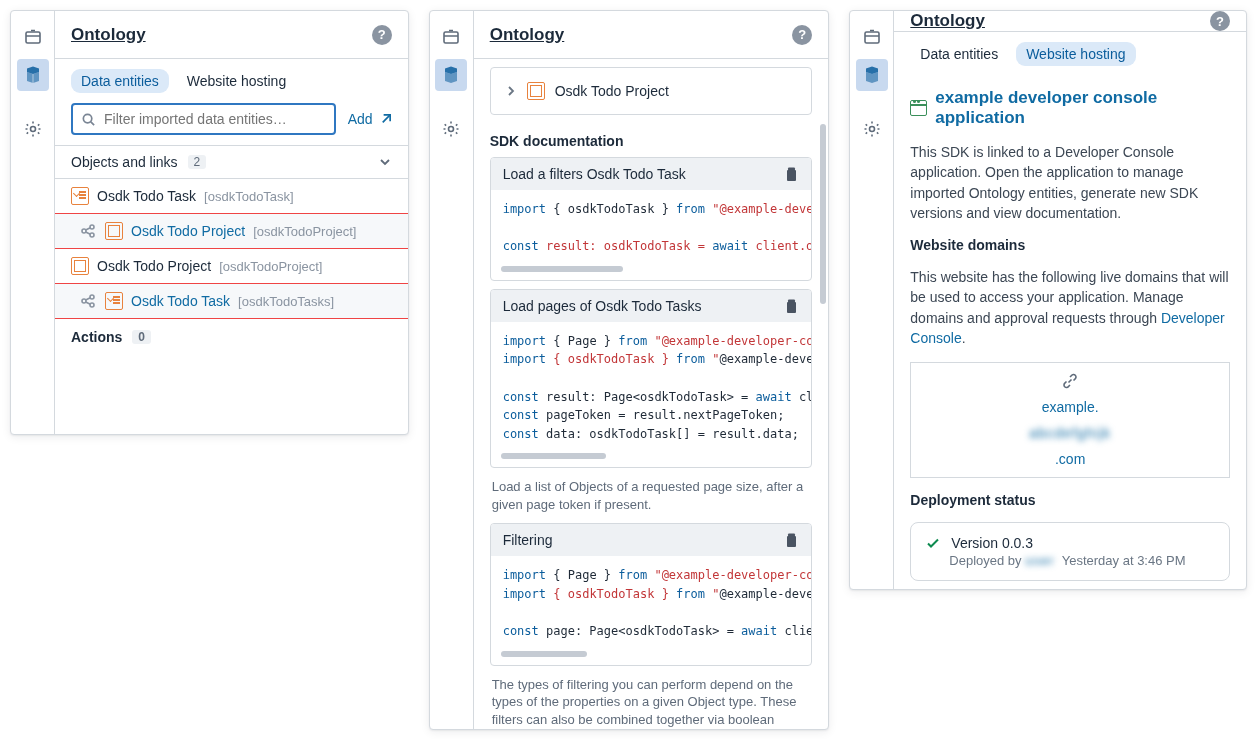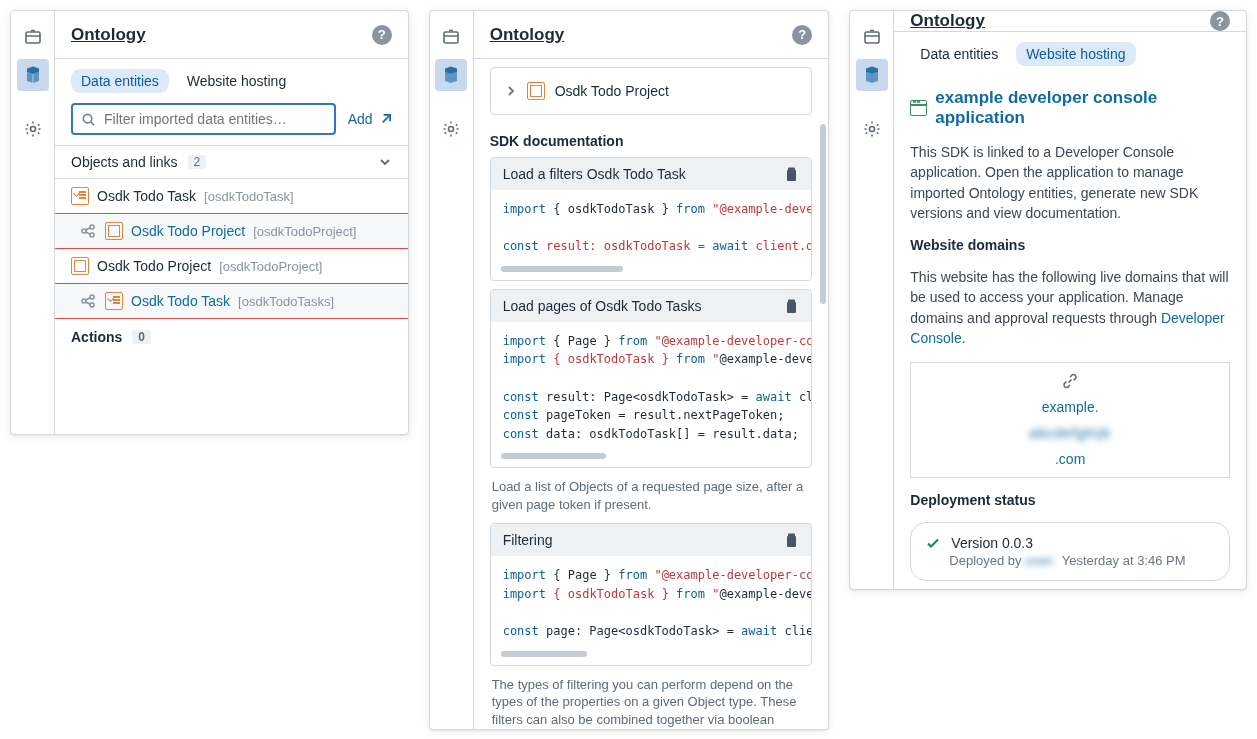--- a/index.html
+++ b/index.html
@@ -132,21 +132,21 @@
   
   .body3{padding:12px 16px;display:flex;flex-direction:column;gap:14px;}
   .app-link{color:var(--blue);font-weight:700;font-size:17px;display:flex;align-items:center;gap:8px;}
   .app-ic{width:18px;height:16px;border:1.5px solid #3a8f5a;border-radius:2px;position:relative;}
   .app-ic::before{content:"";position:absolute;left:0;right:0;top:3px;height:1.5px;background:#3a8f5a;}
   .app-ic::after{content:"";position:absolute;left:2px;top:-1px;width:3px;height:3px;border-radius:50%;background:#3a8f5a;box-shadow:4px 0 0 #3a8f5a;}
   .desc{color:#3c4754;font-size:14px;line-height:1.45;}
   .subhead{font-weight:700;font-size:14px;}
   .domain-card{border:1px solid var(--border);border-radius:0;padding:10px 12px;display:flex;align-items:center;gap:10px;color:var(--link);flex-direction:column;}
   .blurred{filter:blur(3px);color:var(--link);letter-spacing:1px;}
-  .status-card{border:1px solid var(--border);border-radius:16px;padding:12px 14px;}
+  .status-card{border:1px solid var(--border);border-radius:8px;padding:12px 14px;}
   .status-row{display:flex;align-items:center;gap:10px;}
   .check{color:var(--green);font-weight:700;}
   .meta{color:#6a7684;font-size:13px;padding-left:24px;margin-top:2px;}
   .meta .blurred{font-size:13px;}
   .btn-outline{
     display:inline-flex;align-items:center;gap:10px;color:var(--blue);border:1px solid #9cb7d6;border-radius:4px;padding:7px 12px;font-size:18px;width:max-content;
   }
   svg{display:block;}
 </style>
 </head>

